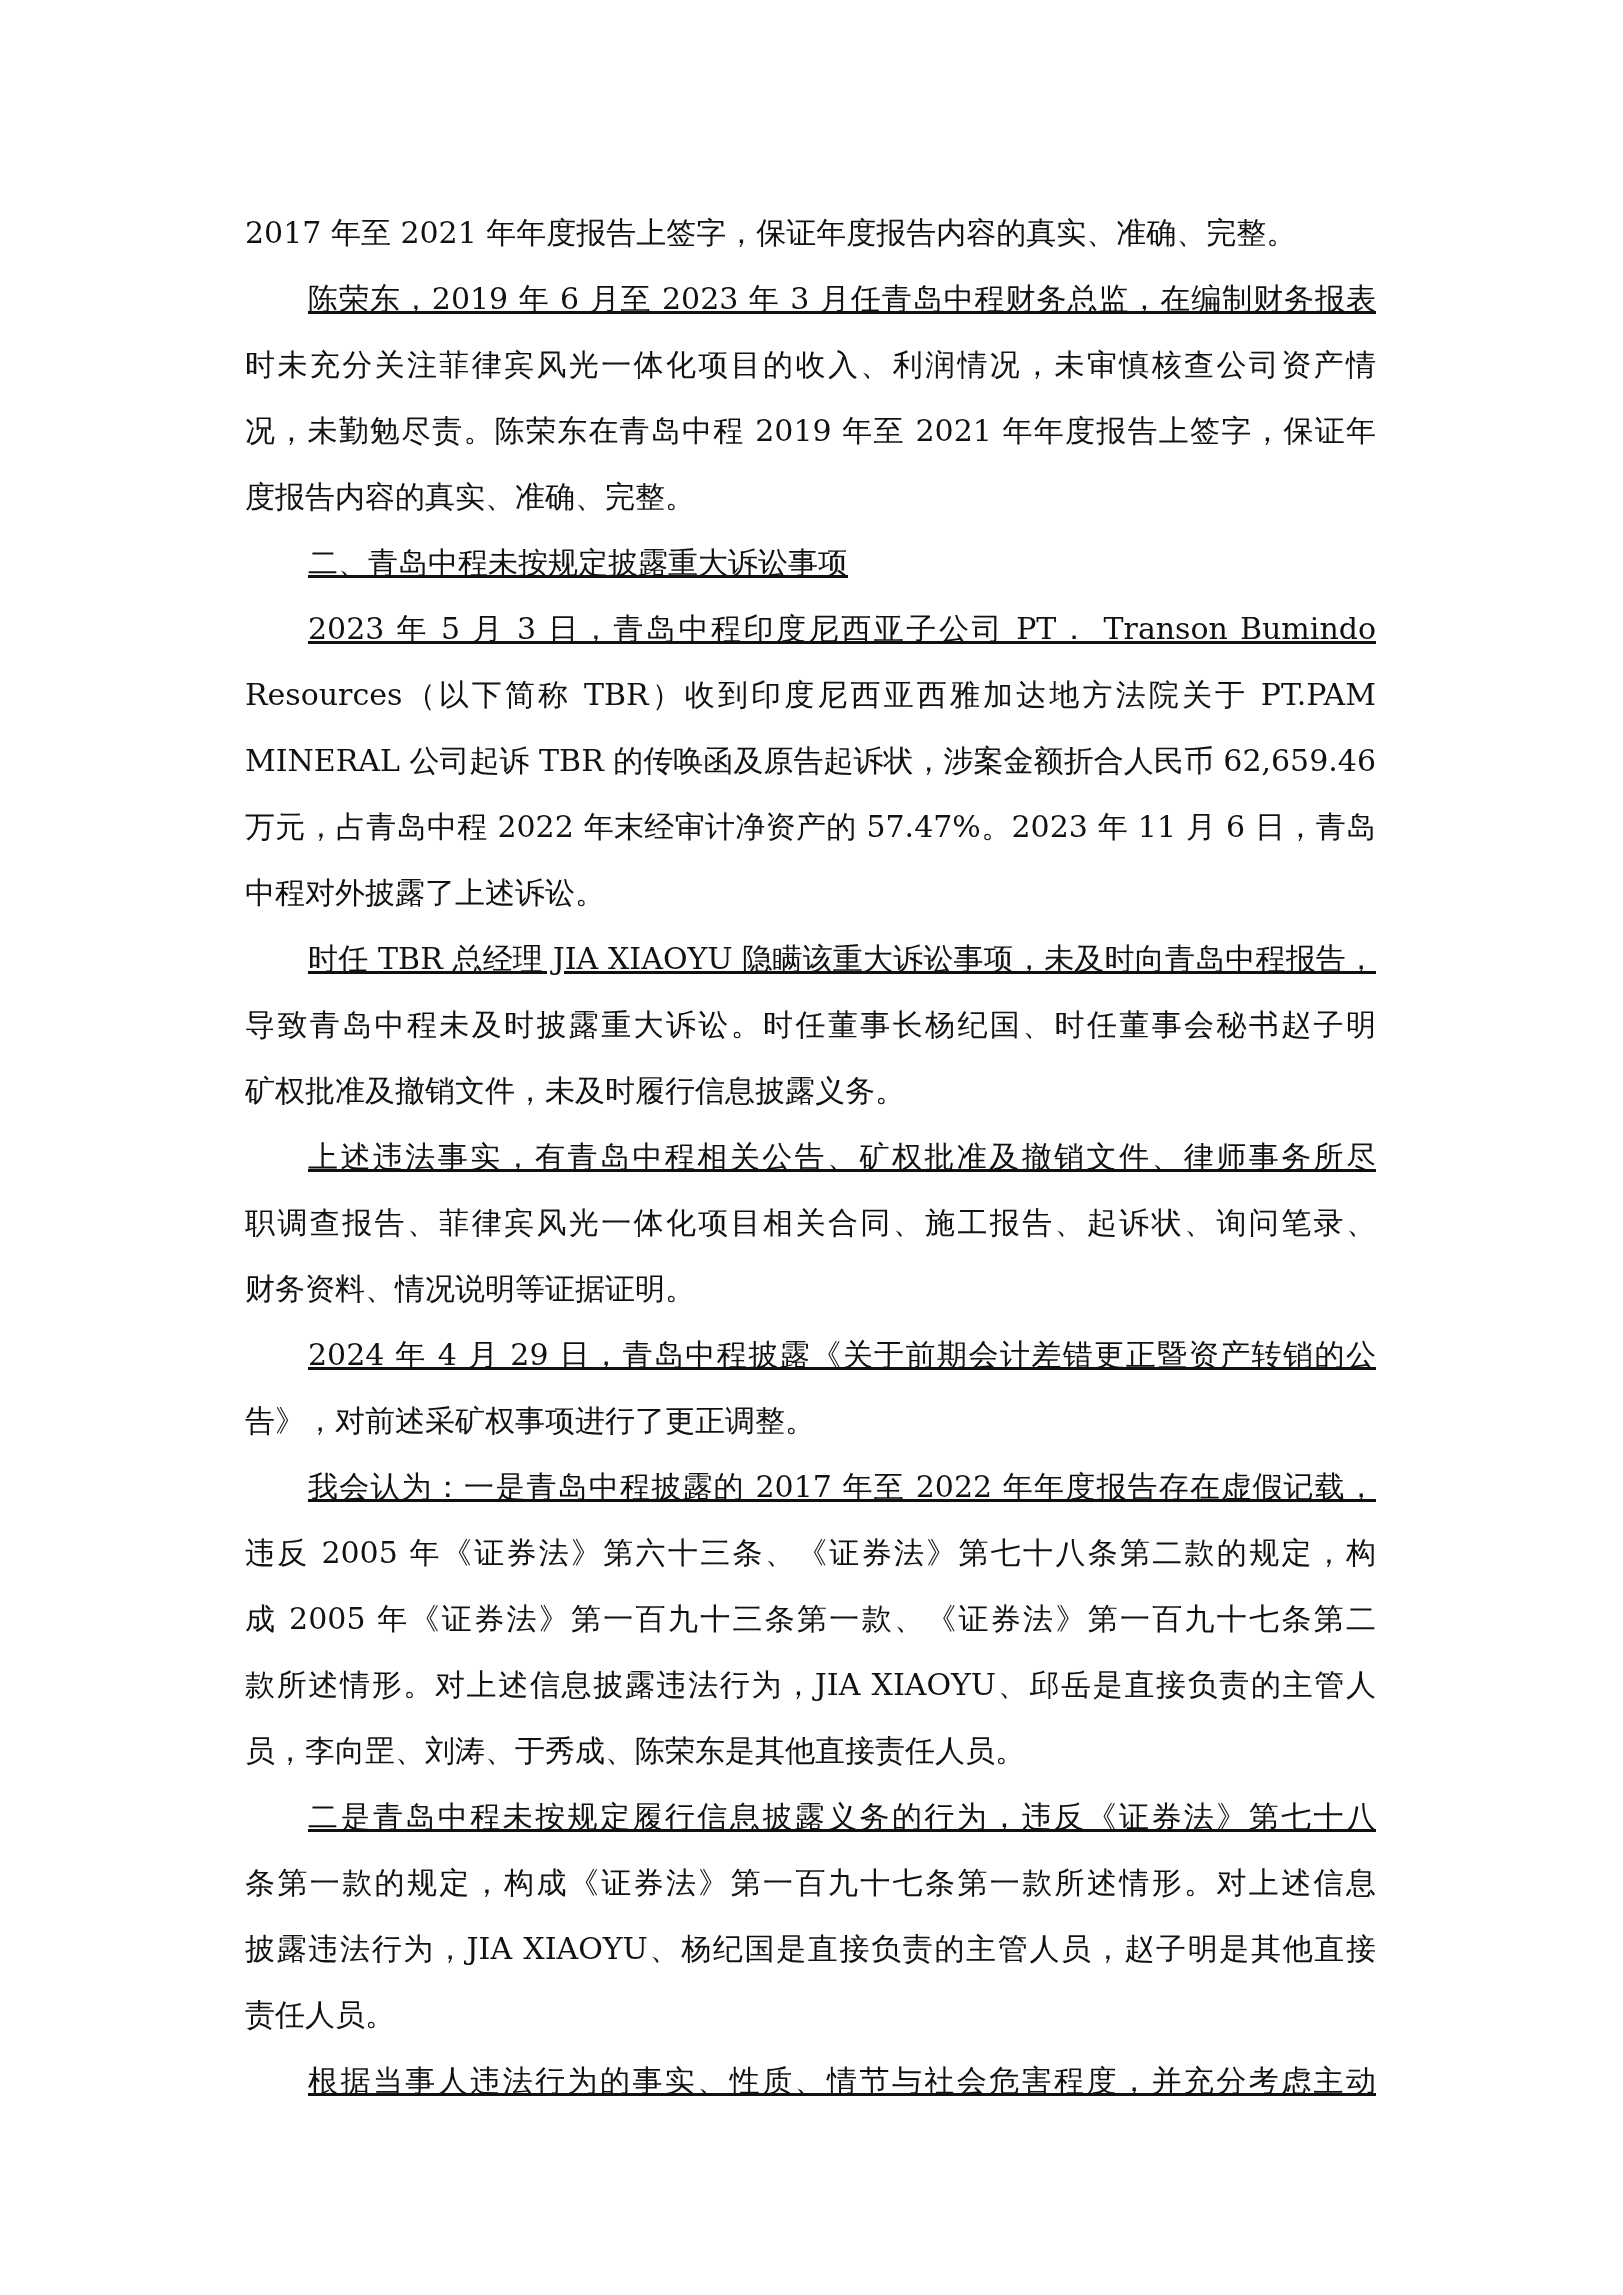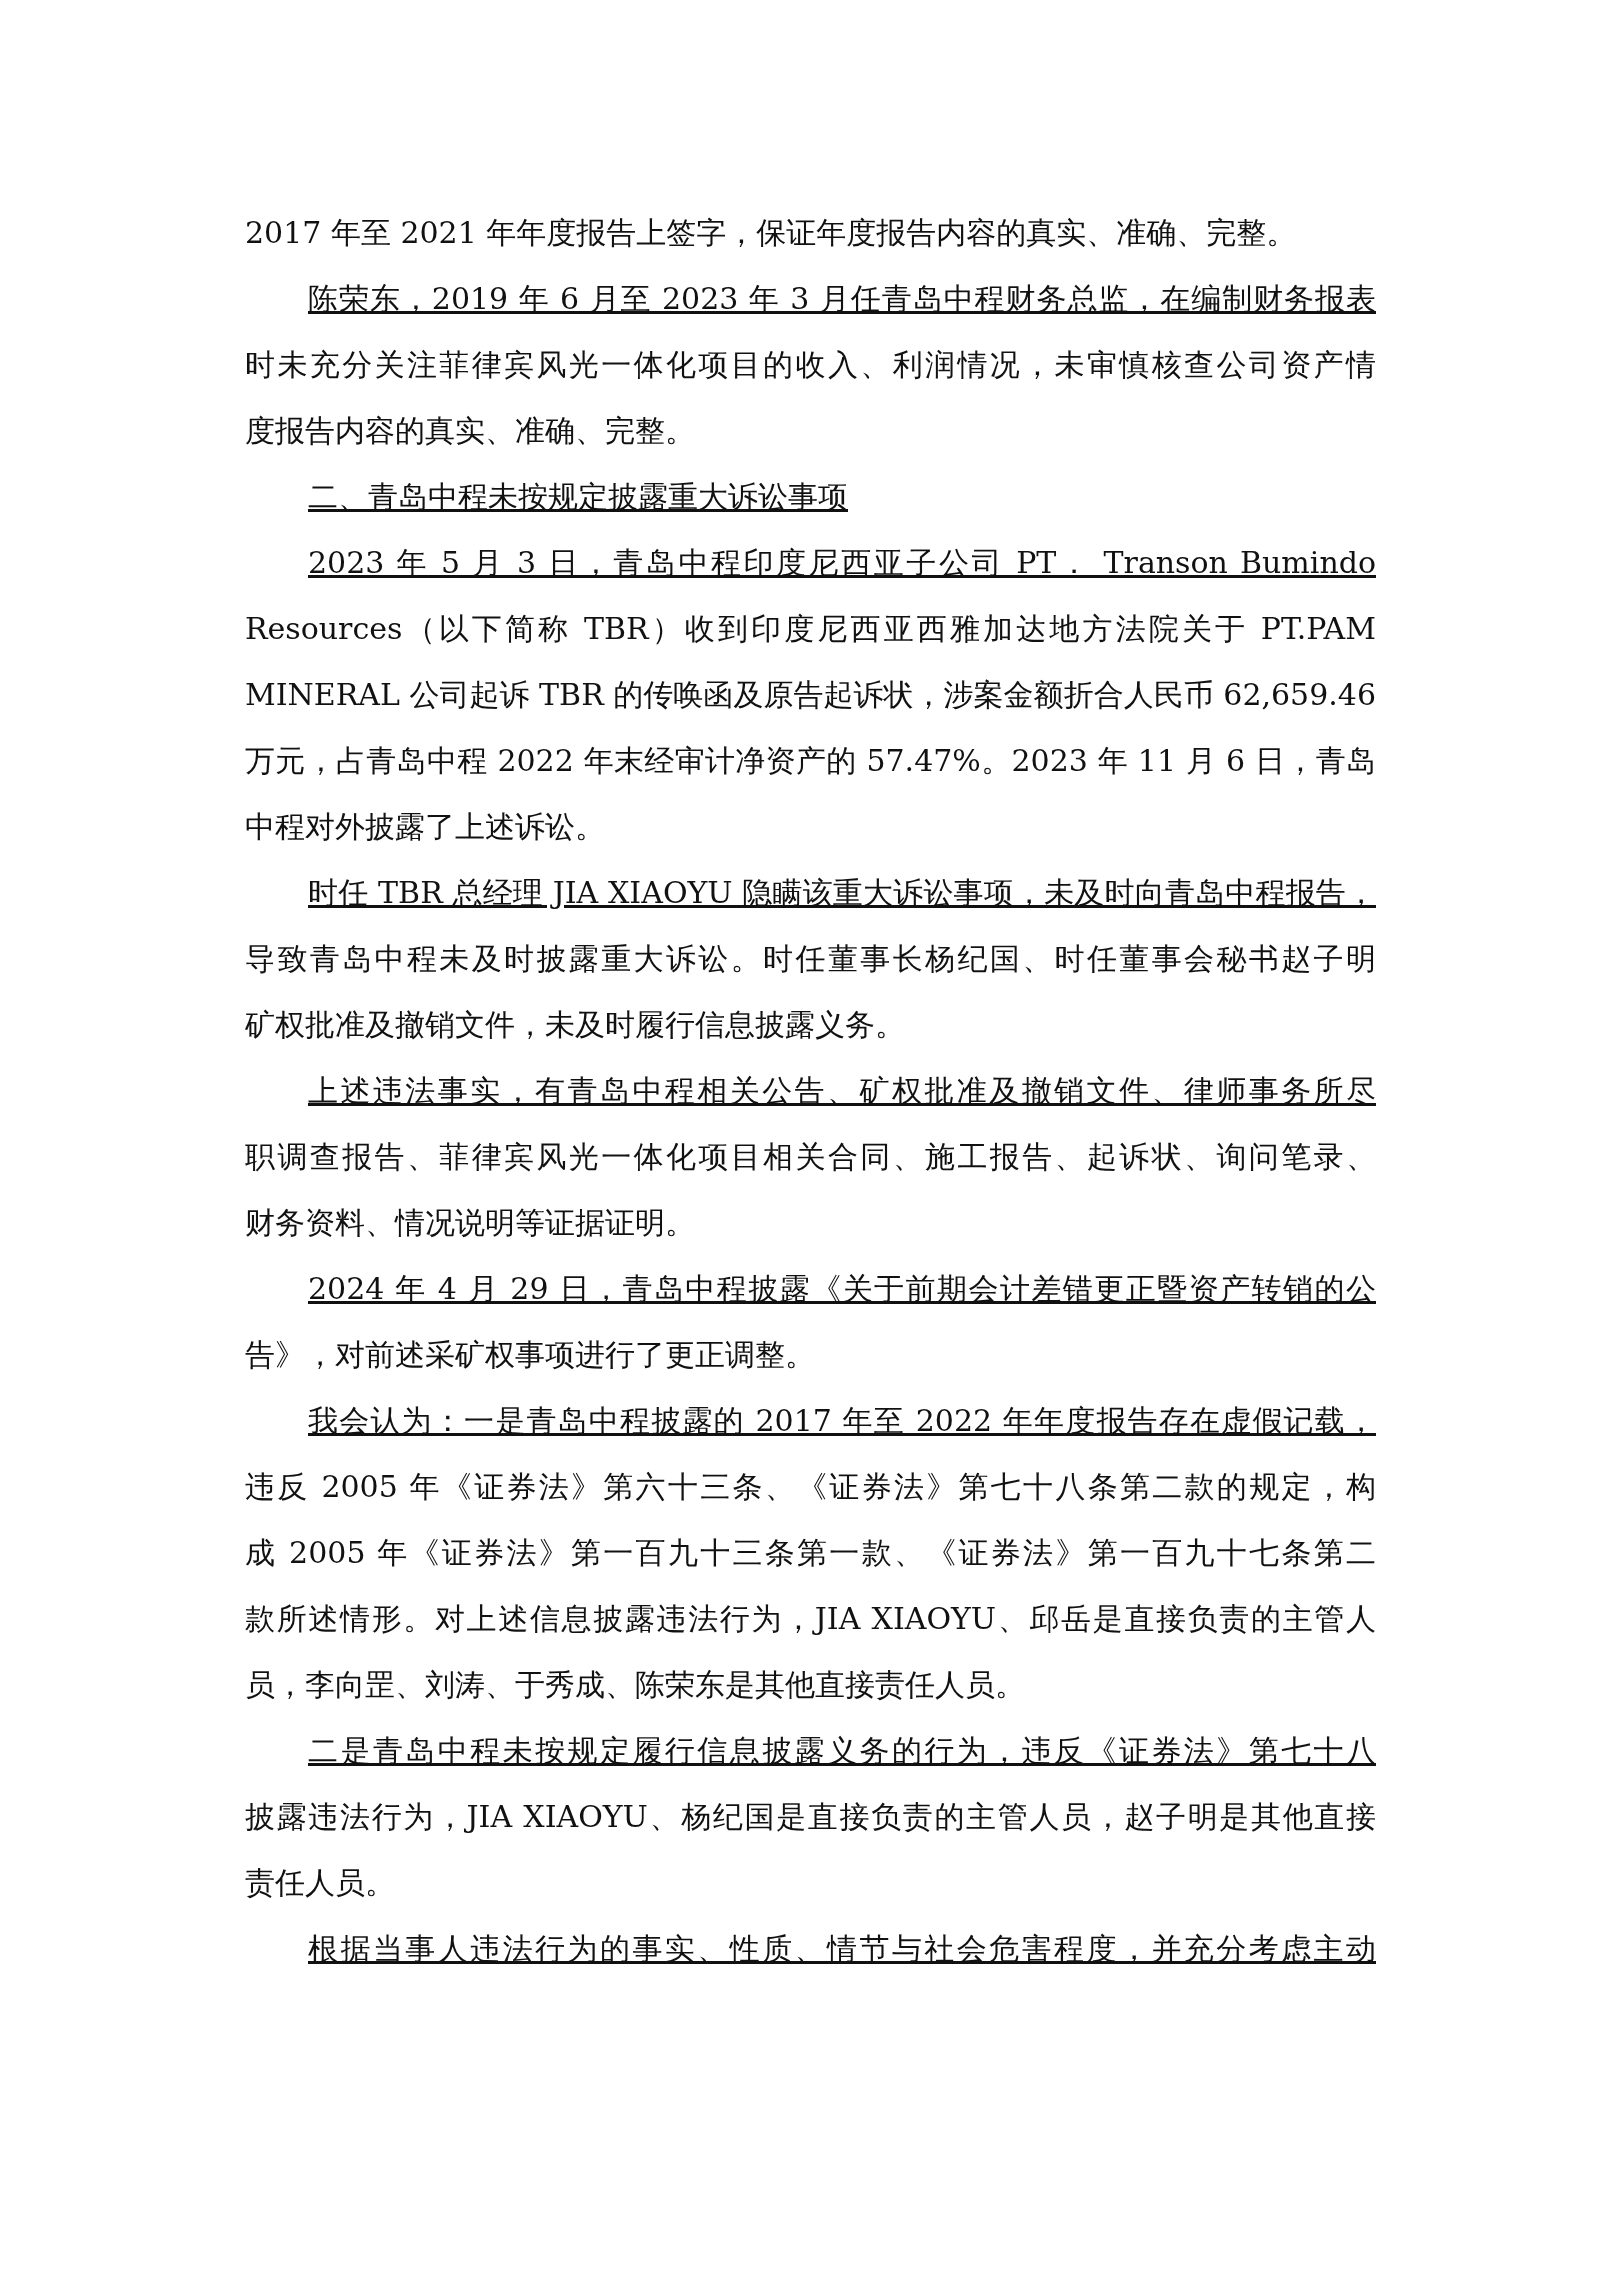--- a/index.html
+++ b/index.html
@@ -49,20 +49,21 @@
 <div class="page">
   <div class="body-text">
 
     <div class="para">
       <span class="line last">2017 年至 2021 年年度报告上签字，保证年度报告内容的真实、准确、完整。</span>
     </div>
 
     <div class="para">
       <span class="line indent">陈荣东，2019 年 6 月至 2023 年 3 月任青岛中程财务总监，在编制财务报表</span>
       <span class="line">时未充分关注菲律宾风光一体化项目的收入、利润情况，未审慎核查公司资产情</span>
+      <span class="line">况，未勤勉尽责。陈荣东在青岛中程 2019 年至 2021 年年度报告上签字，保证年</span>
       <span class="line last">度报告内容的真实、准确、完整。</span>
     </div>
 
     <div class="para">
       <span class="line indent last">二、青岛中程未按规定披露重大诉讼事项</span>
     </div>
 
     <div class="para">
       <span class="line indent">2023 年 5 月 3 日，青岛中程印度尼西亚子公司 PT． Transon Bumindo</span>
       <span class="line">Resources（以下简称 TBR）收到印度尼西亚西雅加达地方法院关于 PT.PAM</span>
@@ -91,20 +92,21 @@
     <div class="para">
       <span class="line indent">我会认为：一是青岛中程披露的 2017 年至 2022 年年度报告存在虚假记载，</span>
       <span class="line">违反 2005 年《证券法》第六十三条、《证券法》第七十八条第二款的规定，构</span>
       <span class="line">成 2005 年《证券法》第一百九十三条第一款、《证券法》第一百九十七条第二</span>
       <span class="line">款所述情形。对上述信息披露违法行为，JIA XIAOYU、邱岳是直接负责的主管人</span>
       <span class="line last">员，李向罡、刘涛、于秀成、陈荣东是其他直接责任人员。</span>
     </div>
 
     <div class="para">
       <span class="line indent">二是青岛中程未按规定履行信息披露义务的行为，违反《证券法》第七十八</span>
+      <span class="line">条第一款的规定，构成《证券法》第一百九十七条第一款所述情形。对上述信息</span>
       <span class="line">披露违法行为，JIA XIAOYU、杨纪国是直接负责的主管人员，赵子明是其他直接</span>
       <span class="line last">责任人员。</span>
     </div>
 
     <div class="para">
       <span class="line indent">根据当事人违法行为的事实、性质、情节与社会危害程度，并充分考虑主动</span>
     </div>
 
   </div>
 </div>

